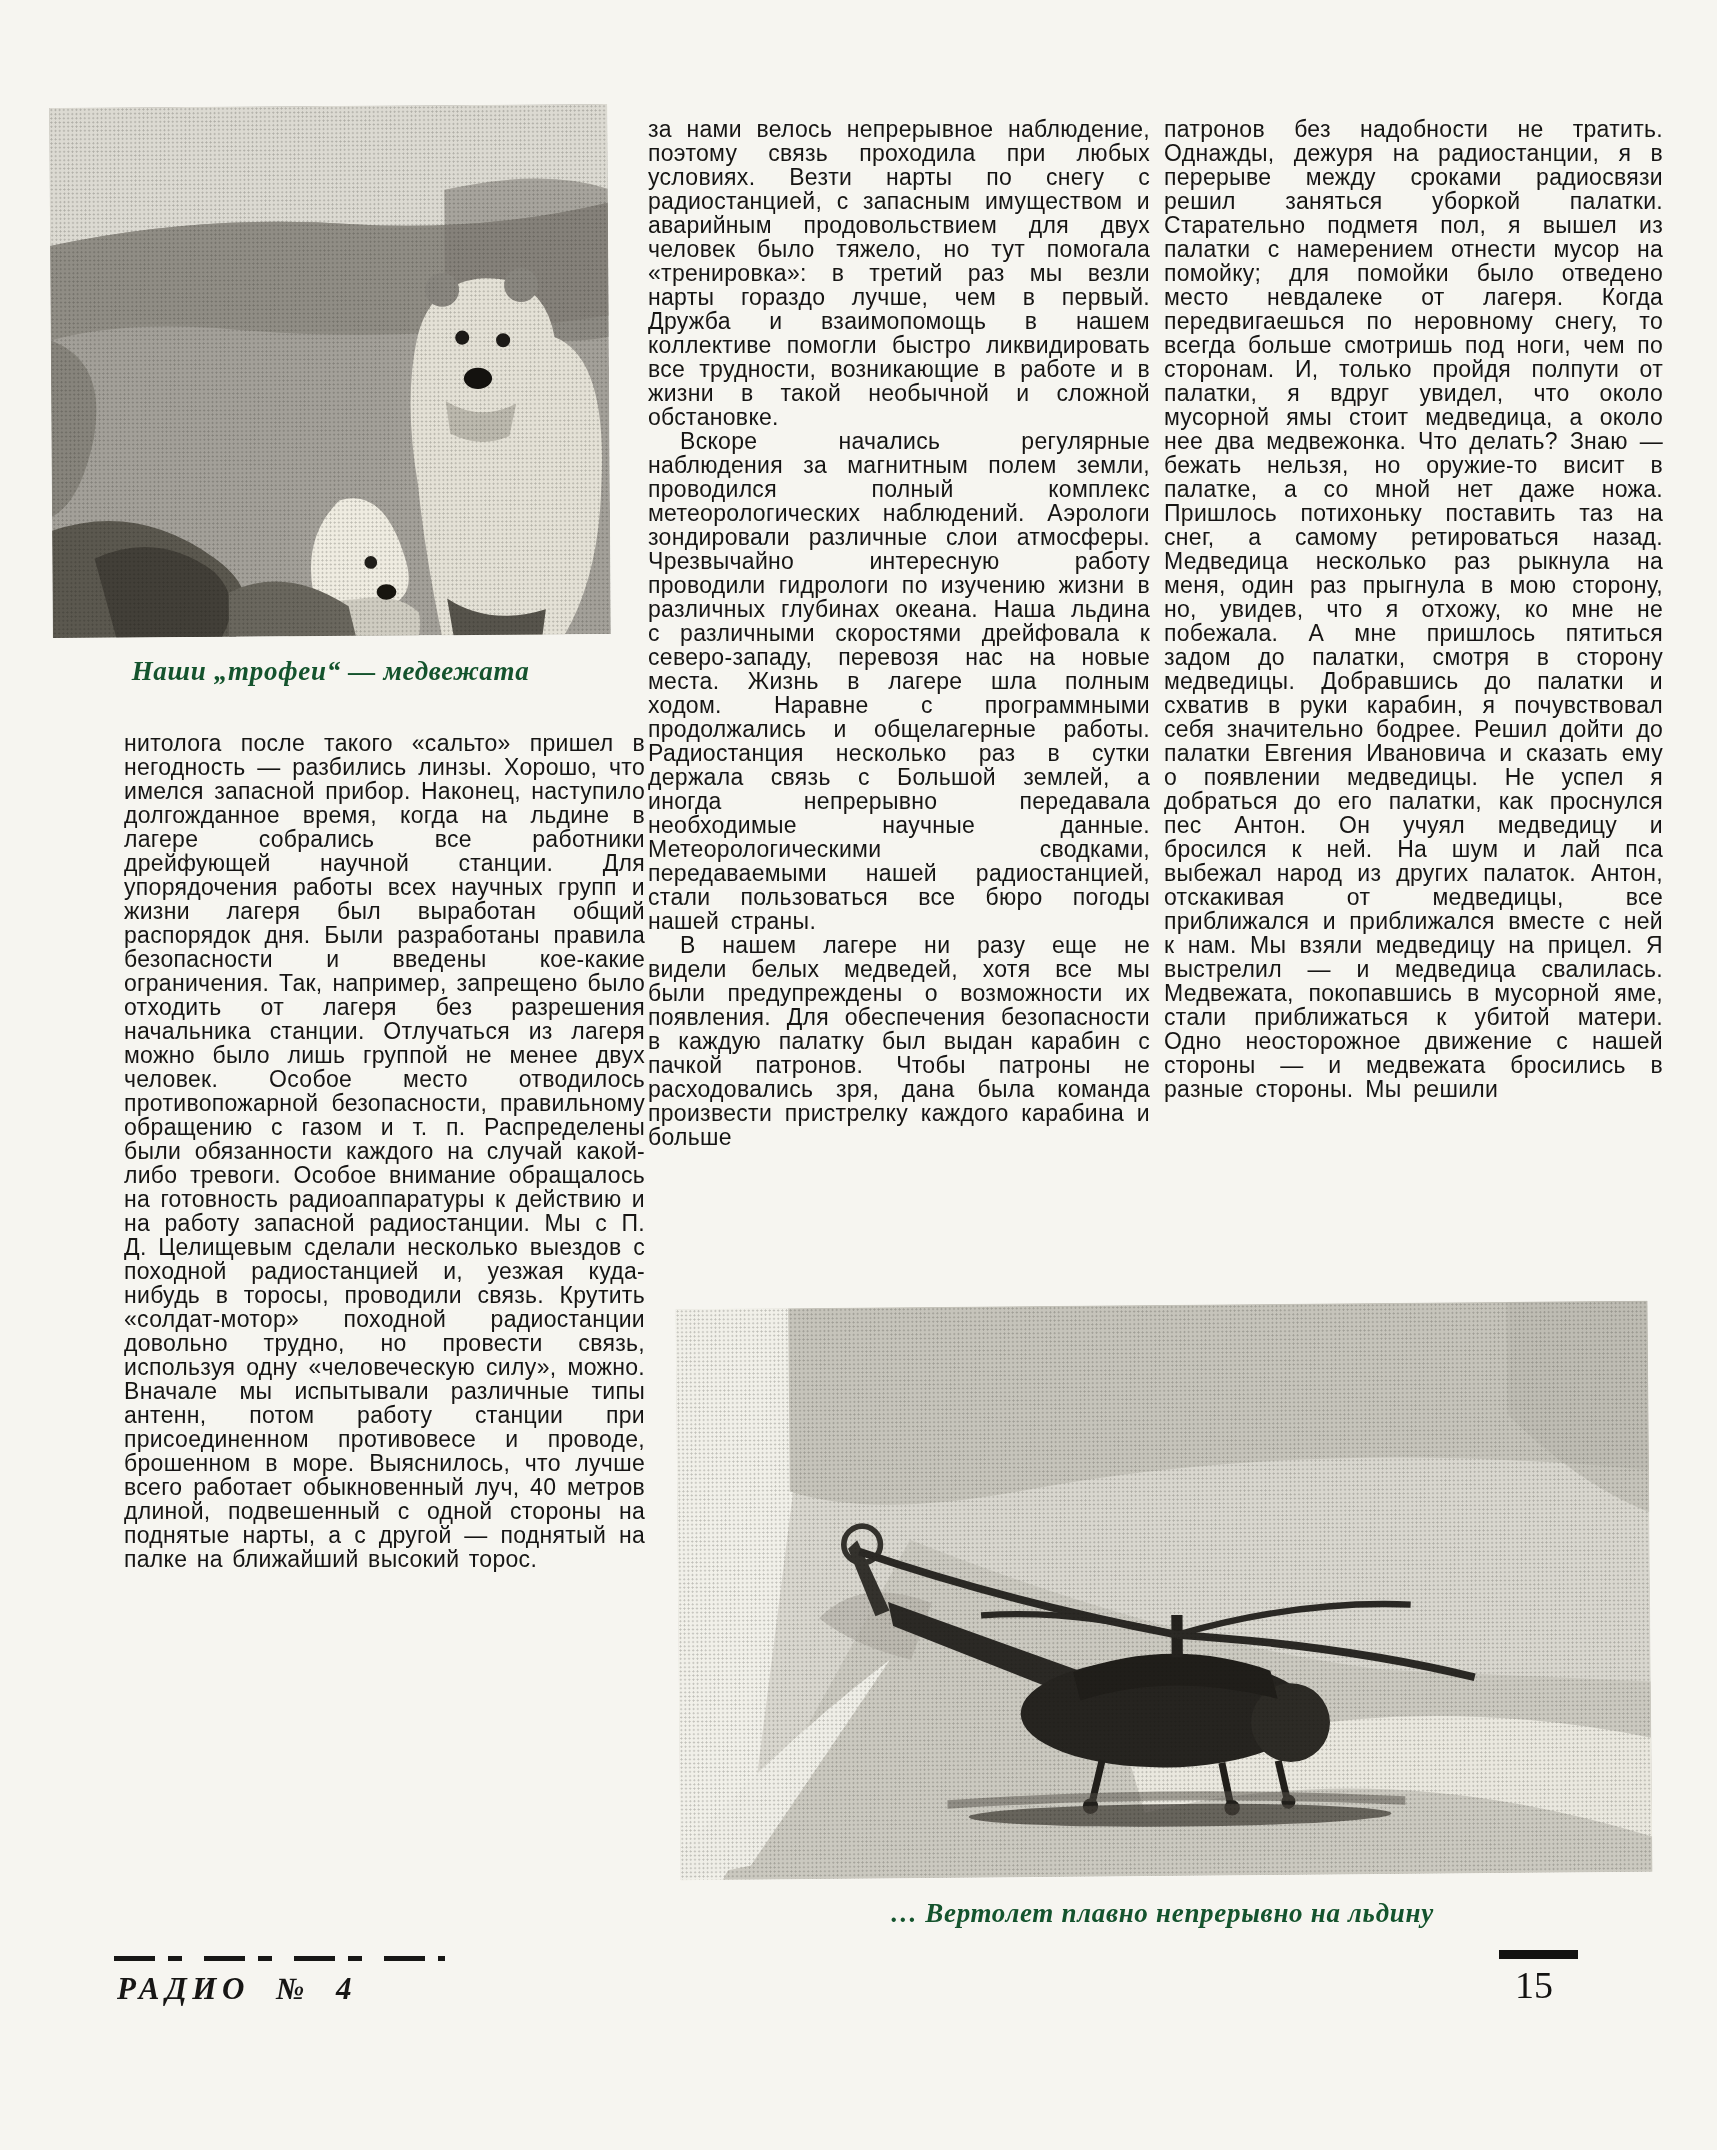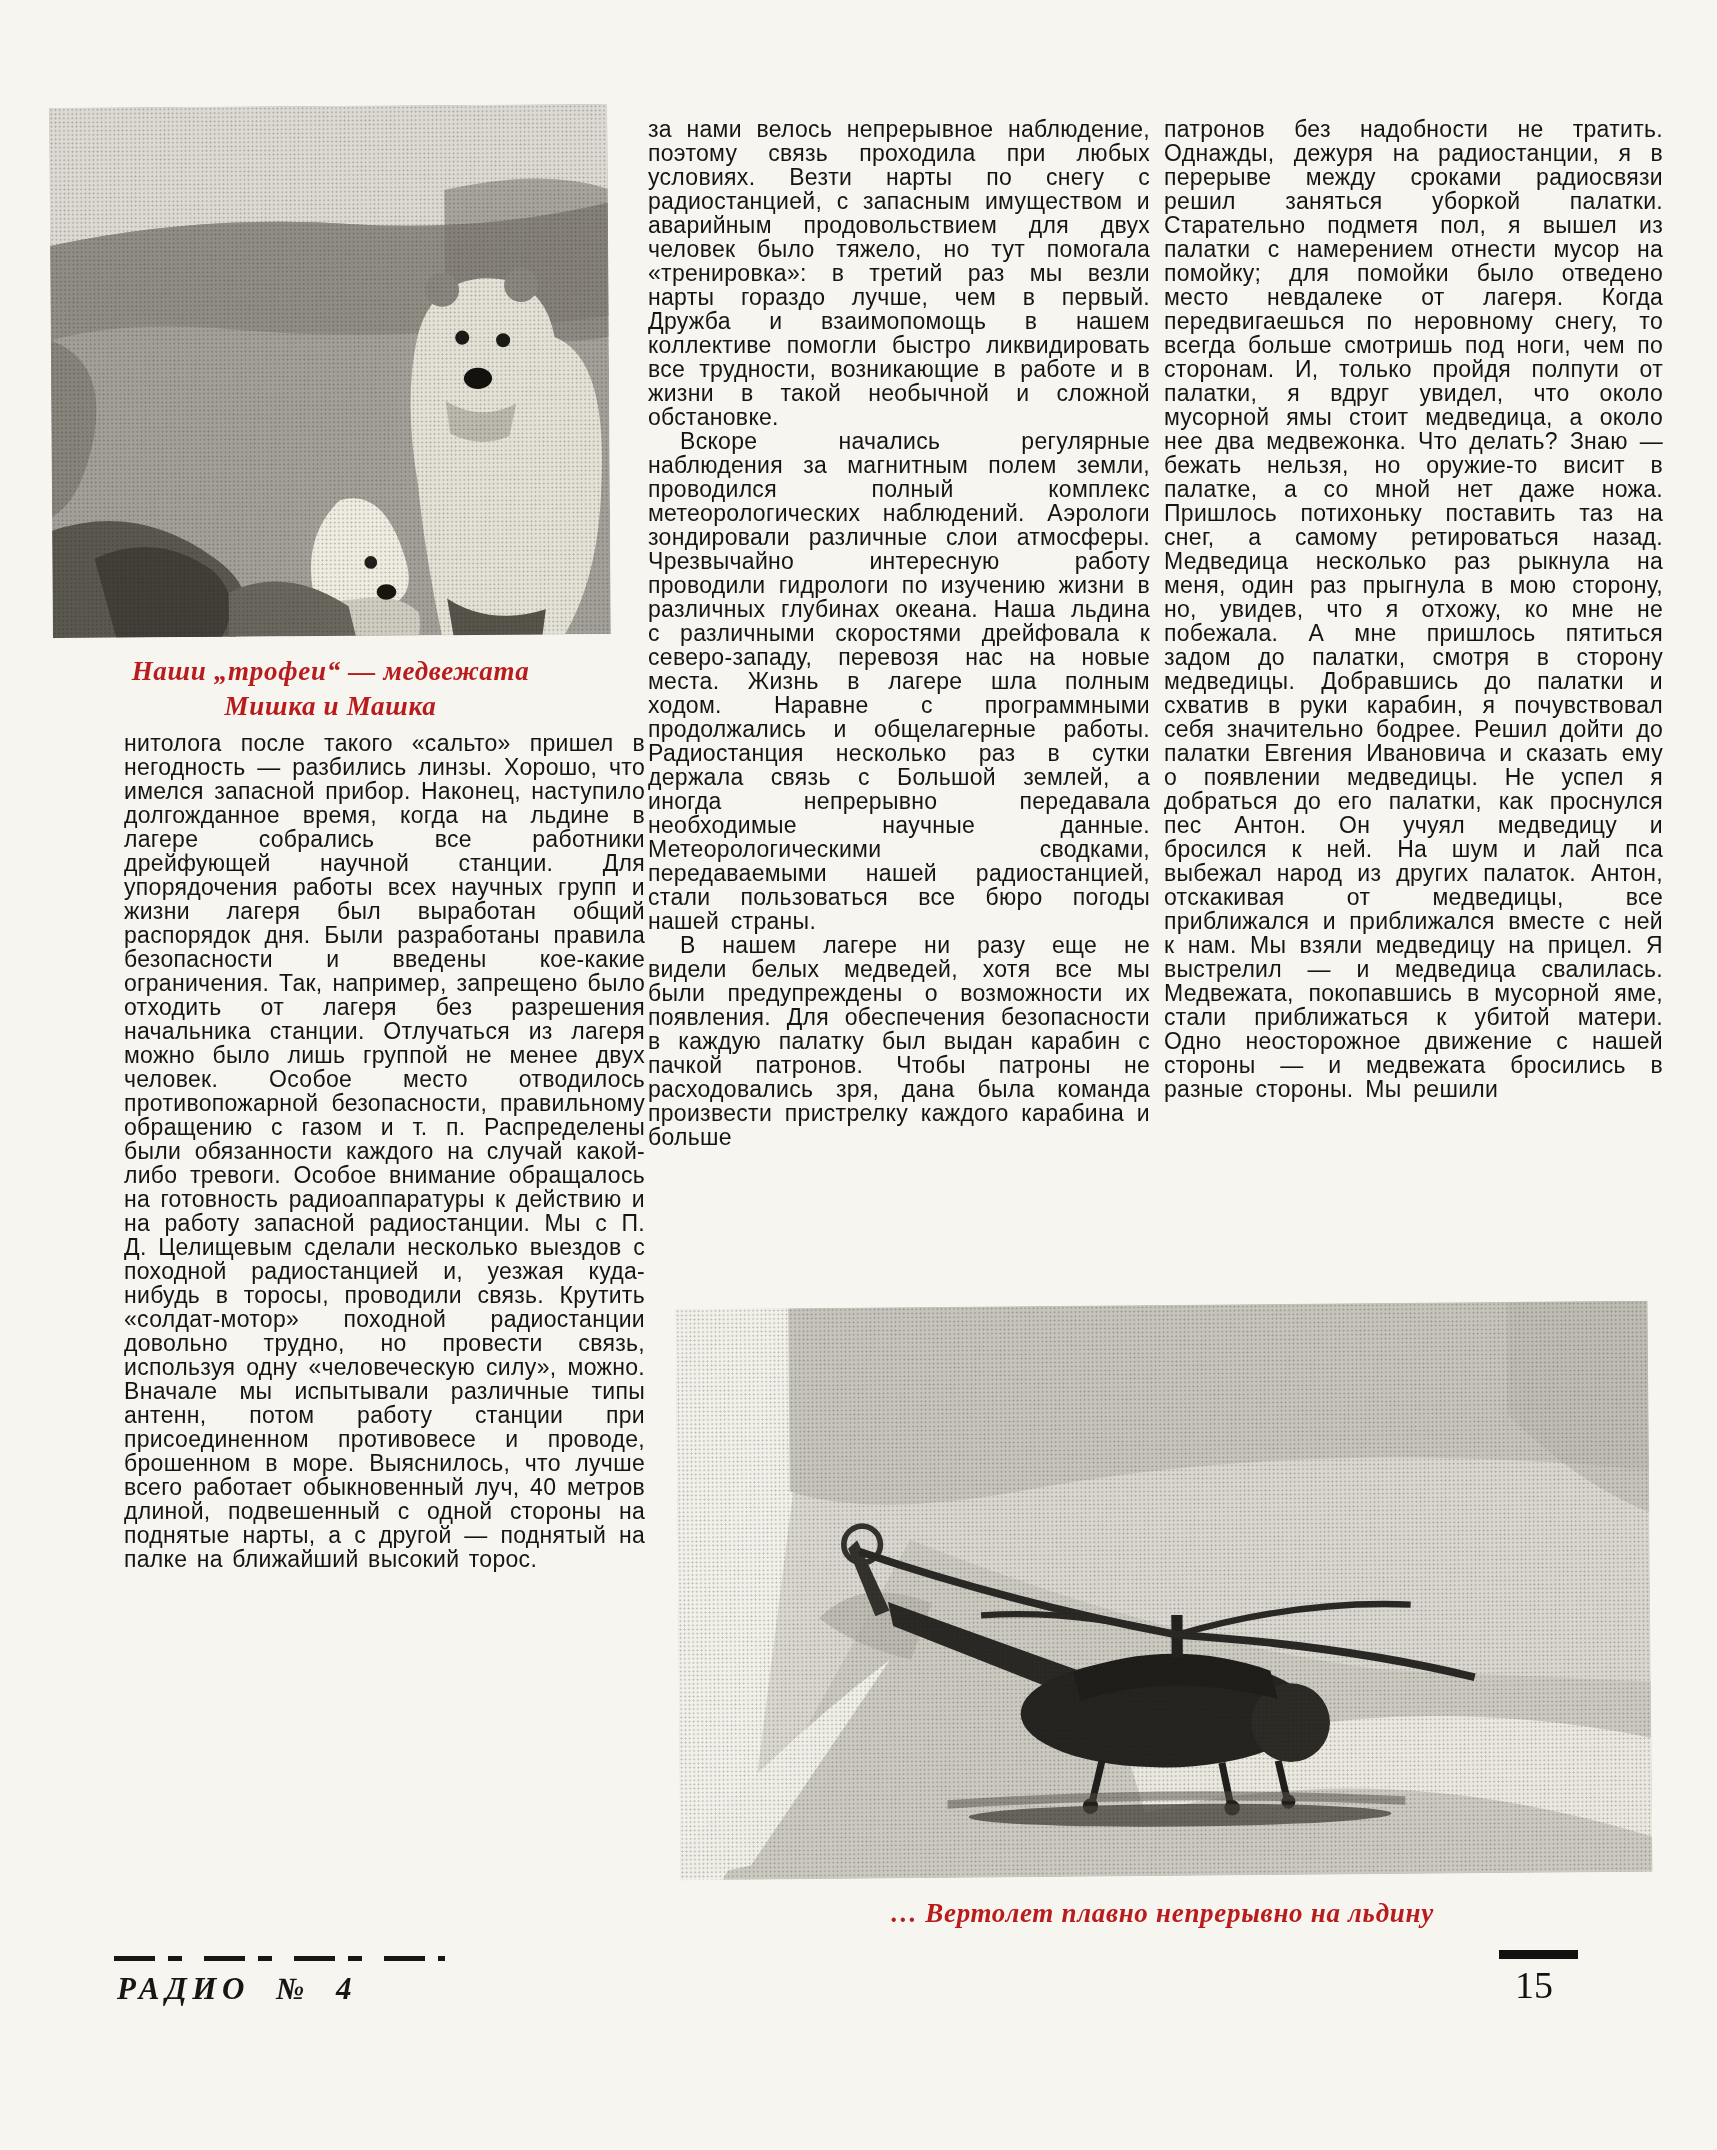--- a/index.html
+++ b/index.html
@@ -26,21 +26,21 @@
 
   
   .caption {
     position: absolute;
     font-family: "Liberation Serif", serif;
     font-style: italic;
     font-weight: 600;
     font-size: 27px;
     line-height: 35px;
     text-align: center;
-    color: #b91c1c;
+    color: #14532d;
     letter-spacing: 0.7px;
   }
   .caption-bears { left: 70px; top: 654px; width: 521px; }
   .caption-heli  { left: 704px; top: 1896px; width: 916px; }
 
   
   .col {
     position: absolute;
     font-size: 23px;
     line-height: 24px;
@@ -110,21 +110,20 @@
       <path d="M0 600 Q120 560 230 640 Q300 690 260 752 L0 752 Z" fill="#5b584f"></path>
       <path d="M60 640 Q150 600 230 660 Q270 700 240 752 L90 752 Z" fill="#423f38"></path>
       <path d="M250 690 Q330 650 420 710 L430 752 L250 752 Z" fill="#6a675e"></path>
       <path d="M0 330 Q80 360 60 470 Q40 560 0 580 Z" fill="#87847c"></path>
     </svg>
     <div class="halftone"></div>
   </figure>
 
   <figcaption class="caption caption-bears">
     <div>Наши „трофеи“ — медвежата</div>
-    <div>Мишка и Машка</div>
   </figcaption>
 
   <section class="col col-1" lang="ru">
       <p>нитолога после такого «сальто» пришел в негодность — разбились линзы. Хорошо, что имелся запасной прибор. Наконец, наступило долгожданное время, когда на льдине в лагере собрались все работники дрейфующей научной станции. Для упорядочения работы всех научных групп и жизни лагеря был выработан общий распорядок дня. Были разработаны правила безопасности и введены кое-какие ограничения. Так, например, запрещено было отходить от лагеря без разрешения начальника станции. Отлучаться из лагеря можно было лишь группой не менее двух человек. Особое место отводилось противопожарной безопасности, правильному обращению с газом и т. п. Распределены были обязанности каждого на случай какой-либо тревоги. Особое внимание обращалось на готовность радиоаппаратуры к действию и на работу запасной радиостанции. Мы с П. Д. Целищевым сделали несколько выездов с походной радиостанцией и, уезжая куда-нибудь в торосы, проводили связь. Крутить «солдат-мотор» походной радиостанции довольно трудно, но провести связь, используя одну «человеческую силу», можно. Вначале мы испытывали различные типы антенн, потом работу станции при присоединенном противовесе и проводе, брошенном в море. Выяснилось, что лучше всего работает обыкновенный луч, 40 метров длиной, подвешенный с одной стороны на поднятые нарты, а с другой — поднятый на палке на ближайший высокий торос.</p>
     </section>
   <section class="col col-2" lang="ru">
       <p>за нами велось непрерывное наблюдение, поэтому связь проходила при любых условиях. Везти нарты по снегу с радиостанцией, с запасным имуществом и аварийным продовольствием для двух человек было тяжело, но тут помогала «тренировка»: в третий раз мы везли нарты гораздо лучше, чем в первый. Дружба и взаимопомощь в нашем коллективе помогли быстро ликвидировать все трудности, возникающие в работе и в жизни в такой необычной и сложной обстановке.</p>
       <p class="indent">Вскоре начались регулярные наблюдения за магнитным полем земли, проводился полный комплекс метеорологических наблюдений. Аэрологи зондировали различные слои атмосферы. Чрезвычайно интересную работу проводили гидрологи по изучению жизни в различных глубинах океана. Наша льдина с различными скоростями дрейфовала к северо-западу, перевозя нас на новые места. Жизнь в лагере шла полным ходом. Наравне с программными продолжались и общелагерные работы. Радиостанция несколько раз в сутки держала связь с Большой землей, а иногда непрерывно передавала необходимые научные данные. Метеорологическими сводками, передаваемыми нашей радиостанцией, стали пользоваться все бюро погоды нашей страны.</p>
       <p class="indent">В нашем лагере ни разу еще не видели белых медведей, хотя все мы были предупреждены о возможности их появления. Для обеспечения безопасности в каждую палатку был выдан карабин с пачкой патронов. Чтобы патроны не расходовались зря, дана была команда произвести пристрелку каждого карабина и больше</p>
     </section>

